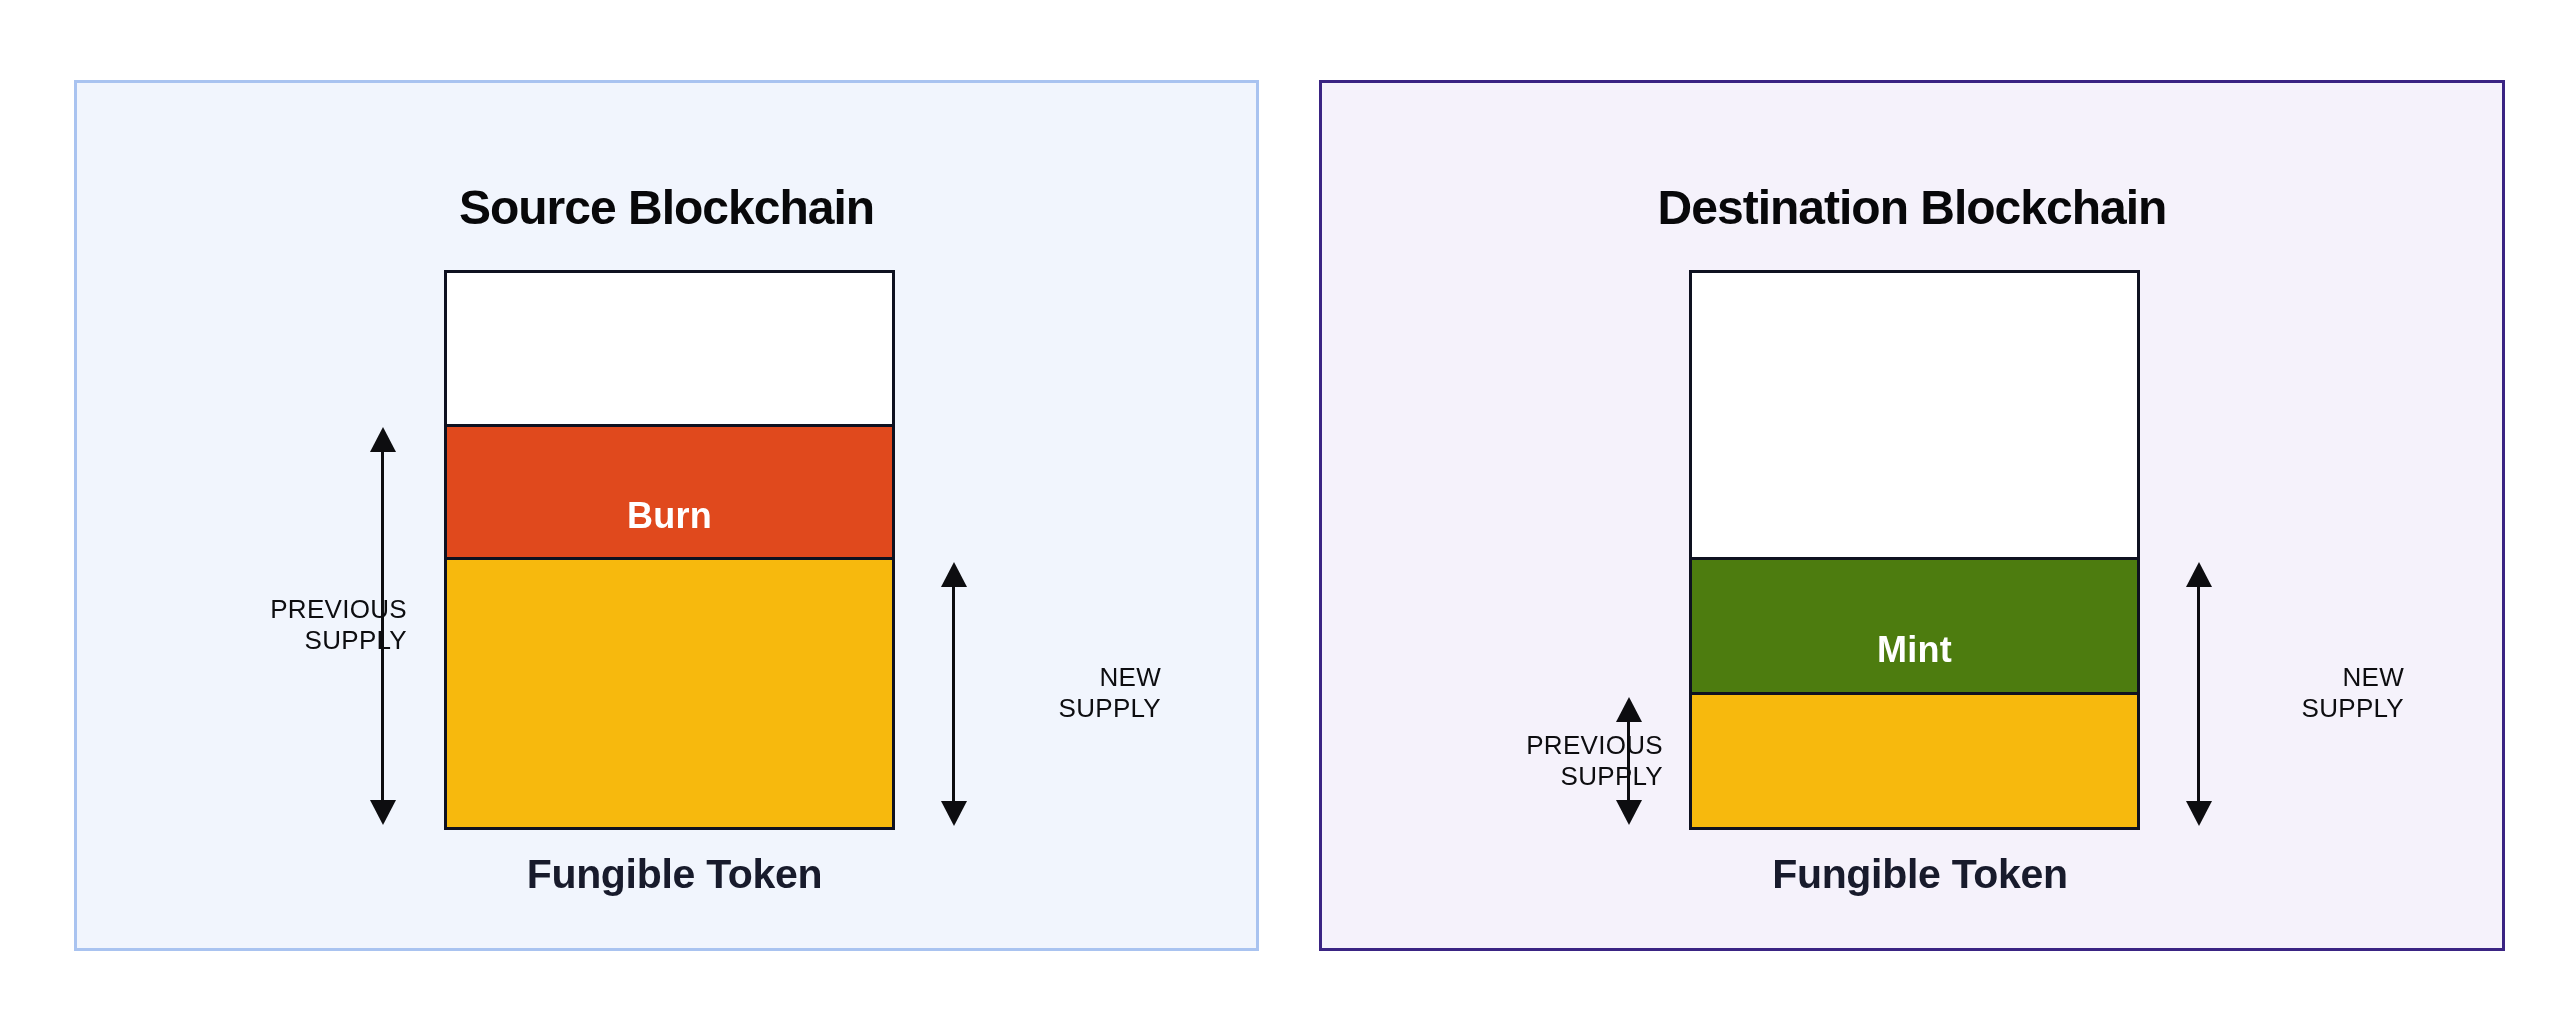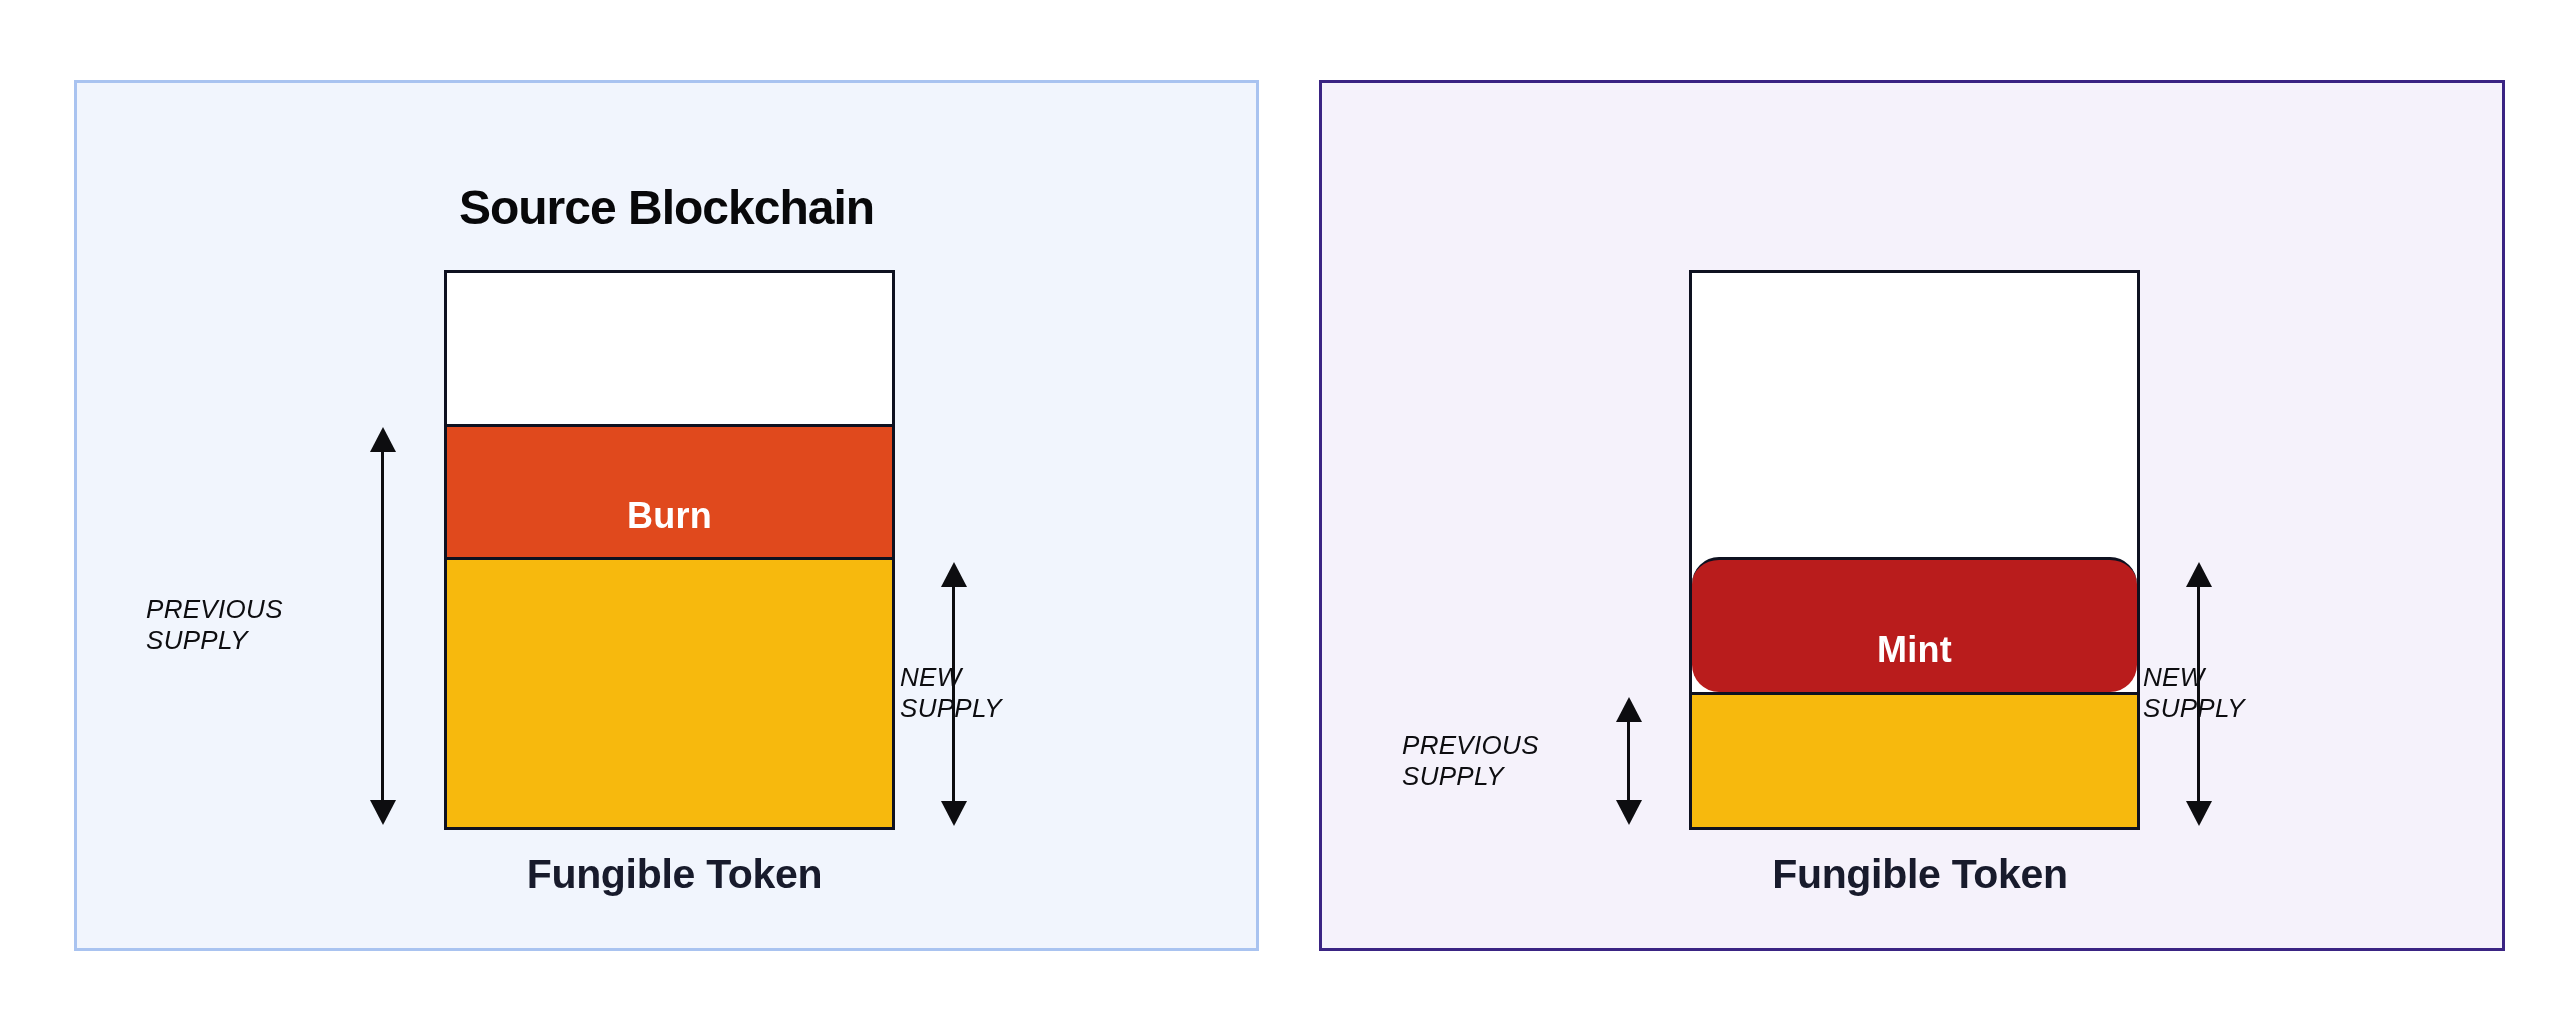--- a/index.html
+++ b/index.html
@@ -87,27 +87,26 @@
     flex:1 1 auto;
     background:#0d0d10;
   }
   .arrow.prev-left{left:292px;top:344px;height:398px;}
   .arrow.new-both{left:863px;top:479px;height:264px;}
   .panel.destination .arrow.prev-right{left:293px;top:614px;height:128px;}
 
   .anno-label{
     position:absolute;
     width:261px;
-    text-align:left;
+    text-align:right;
     font-size:26px;
     line-height:31px;
     font-weight:500;
     letter-spacing:0.3px;
     color:#0d0d10;
-    font-style:italic;
   }
   .anno-label span{display:block;}
   .anno-label.prev-left{left:69px;top:511px;}
   .anno-label.new-left{left:823px;top:579px;}
   .anno-label.prev-right{left:80px;top:647px;}
   .anno-label.new-right{left:821px;top:579px;}
 </style>
 </head>
 <body>
 
@@ -141,24 +140,25 @@
     </div>
     <div class="anno-label new-left">
       <span>NEW</span>
       <span>SUPPLY</span>
     </div>
 
     <div class="caption">Fungible Token</div>
   </section>
 
   <section class="panel destination" style="background-color: rgb(245, 242, 251); border-color: rgb(58, 36, 131);">
+    <h2 class="panel-title">Destination Blockchain</h2>
 
     <div class="bar" style="border-color: rgb(14, 17, 32);">
       <div class="segment" style="height: 51.3%; background-color: rgb(255, 255, 255);"></div>
-      <div class="segment" style="height: 24.3%; background-color: #b91c1c; border-radius: 27px;">
+      <div class="segment" style="height: 24.3%; background-color: #4d7c0f;">
         <span class="segment-label">Mint</span>
       </div>
       <div class="segment" style="height: 24.4%; background-color: rgb(247, 185, 13);"></div>
     </div>
 
     <div class="arrow prev-right">
       <i class="head up"></i>
       <i class="line"></i>
       <i class="head down"></i>
     </div>

